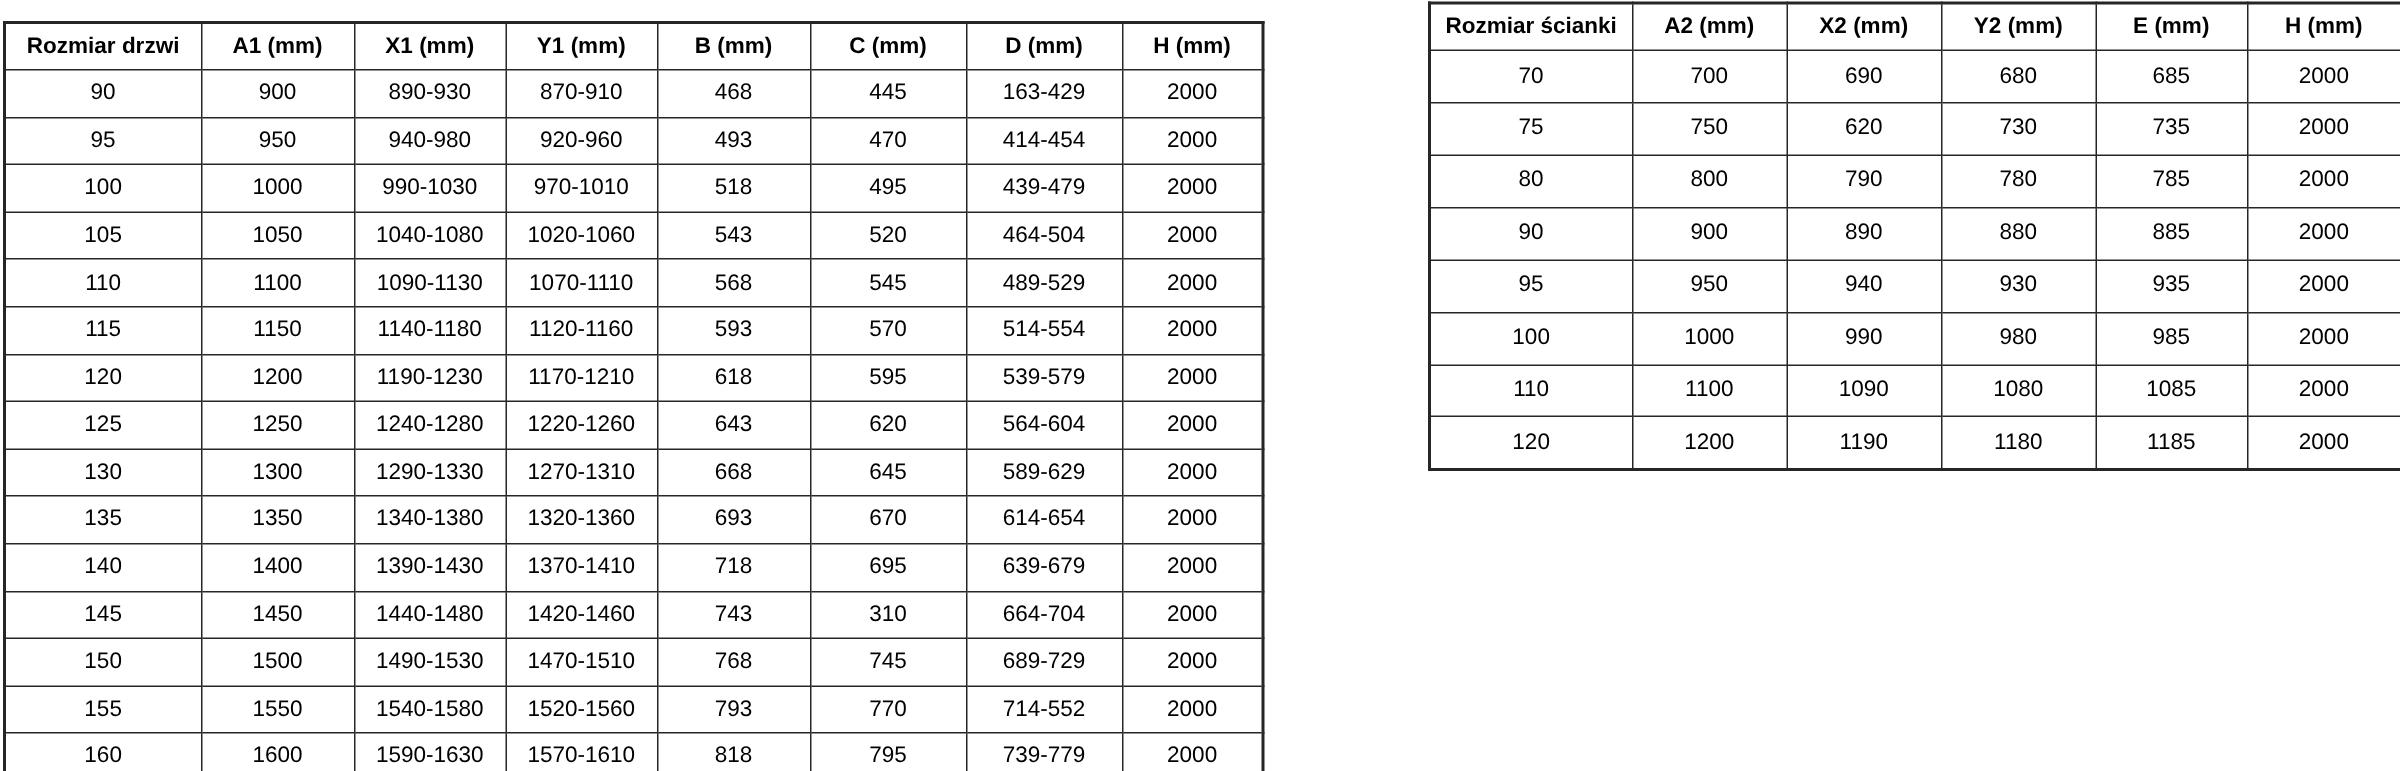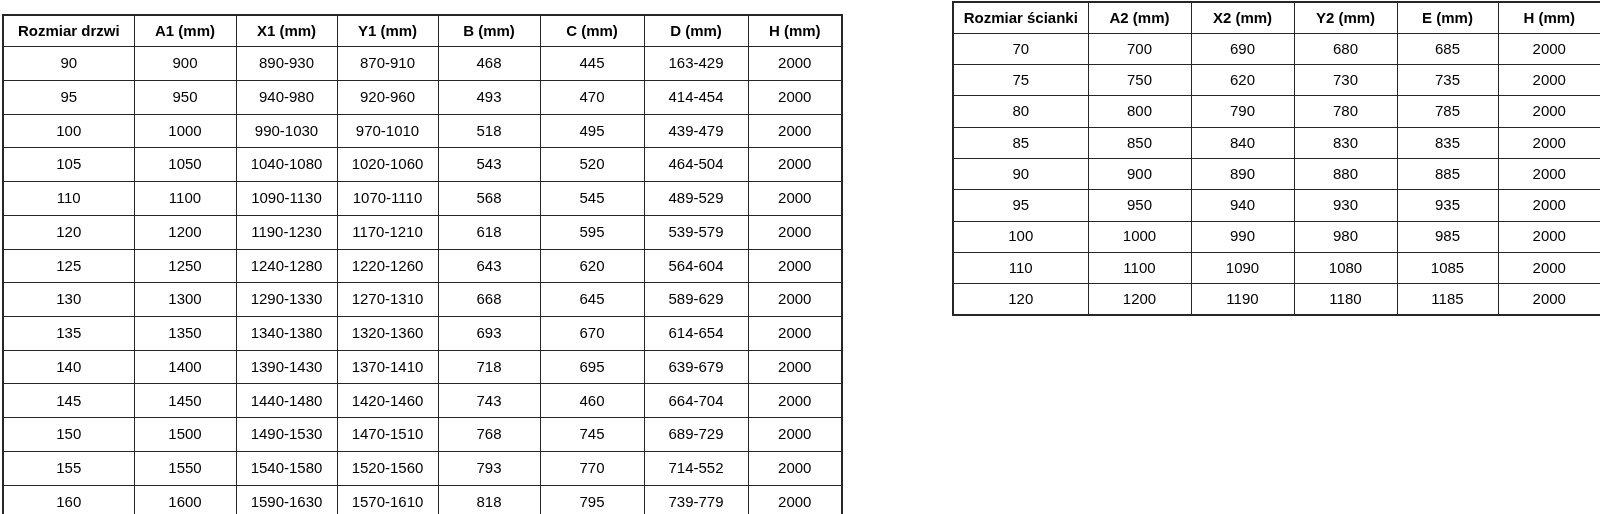--- a/index.html
+++ b/index.html
@@ -126,20 +126,30 @@
           <td>110</td>
           <td>1100</td>
           <td>1090-1130</td>
           <td>1070-1110</td>
           <td>568</td>
           <td>545</td>
           <td>489-529</td>
           <td>2000</td>
         </tr>
         <tr>
+          <td>115</td>
+          <td>1150</td>
+          <td>1140-1180</td>
+          <td>1120-1160</td>
+          <td>593</td>
+          <td>570</td>
+          <td>514-554</td>
+          <td>2000</td>
+        </tr>
+        <tr>
           <td>120</td>
           <td>1200</td>
           <td>1190-1230</td>
           <td>1170-1210</td>
           <td>618</td>
           <td>595</td>
           <td>539-579</td>
           <td>2000</td>
         </tr>
         <tr>
@@ -181,21 +191,21 @@
           <td>695</td>
           <td>639-679</td>
           <td>2000</td>
         </tr>
         <tr>
           <td>145</td>
           <td>1450</td>
           <td>1440-1480</td>
           <td>1420-1460</td>
           <td>743</td>
-          <td>460</td>
+          <td>310</td>
           <td>664-704</td>
           <td>2000</td>
         </tr>
         <tr>
           <td>150</td>
           <td>1500</td>
           <td>1490-1530</td>
           <td>1470-1510</td>
           <td>768</td>
           <td>745</td>
@@ -263,28 +273,20 @@
         </tr>
         <tr>
           <td>80</td>
           <td>800</td>
           <td>790</td>
           <td>780</td>
           <td>785</td>
           <td>2000</td>
         </tr>
         <tr>
-          <td>85</td>
-          <td>850</td>
-          <td>840</td>
-          <td>830</td>
-          <td>835</td>
-          <td>2000</td>
-        </tr>
-        <tr>
           <td>90</td>
           <td>900</td>
           <td>890</td>
           <td>880</td>
           <td>885</td>
           <td>2000</td>
         </tr>
         <tr>
           <td>95</td>
           <td>950</td>

